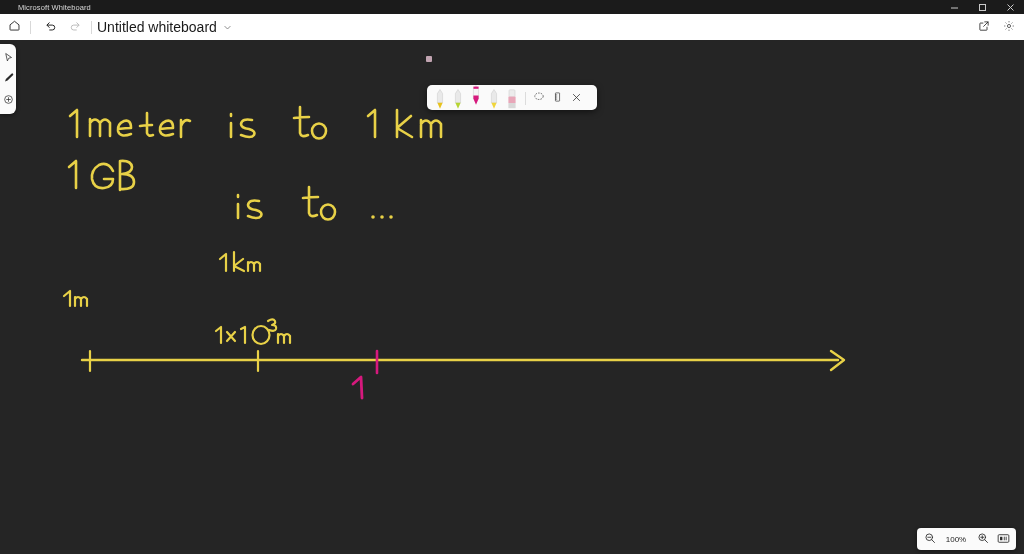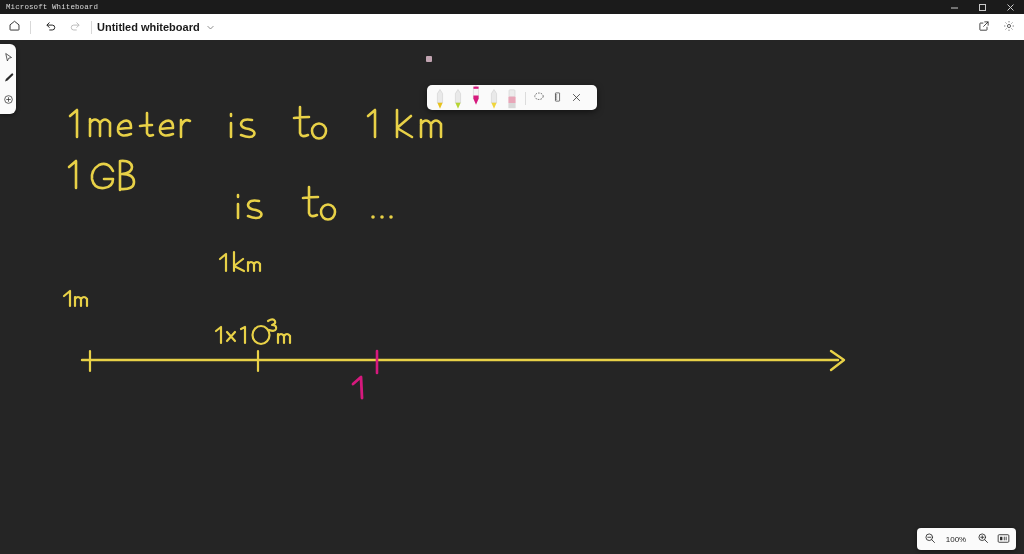--- a/index.html
+++ b/index.html
@@ -10,23 +10,22 @@
     overflow: hidden;
   }
   #app { position: relative; width:1024px; height:554px; background:#252525; }
 
   
   .titlebar {
     position:absolute; left:0; top:0; width:1024px; height:14px;
     background:#1b1b1b; display:flex; align-items:center;
   }
   .titlebar .apptitle {
-    color:#d8d8d8; font-size:7.5px; letter-spacing:.1px; padding-left:6px;
+    color:#d8d8d8; font-size:7.5px; letter-spacing:.1px; padding-left:18px;
     white-space:nowrap;
-    font-family:Liberation Mono, monospace;
   }
   .wincontrols { position:absolute; right:0; top:0; height:14px; display:flex; }
   .wc {
     width:28px; height:14px; display:flex; align-items:center; justify-content:center;
     color:#cfcfcf;
   }
   .wc svg { display:block; }
 
   
   .apptoolbar {
@@ -36,21 +35,21 @@
   .tbbtn {
     width:22px; height:20px; margin-left:3px;
     display:flex; align-items:center; justify-content:center;
     color:#222; border-radius:3px;
   }
   .tbbtn.dim { color:#bbbbbb; }
   .tb-sep {
     width:1px; height:13px; background:#d8d8d8; margin:0 5px;
   }
   .doctitle {
-    font-size:11px; font-weight:bold; color:#1a1a1a; white-space:nowrap;
+    font-size:14px; font-weight:normal; color:#1a1a1a; white-space:nowrap;
   }
   .chev { margin-left:6px; color:#777; display:flex; align-items:center; }
   .tb-right { position:absolute; right:4px; top:0; height:26px; display:flex; align-items:center; }
 
   
   .canvas { position:absolute; left:0; top:40px; width:1024px; height:514px; background:#252525; }
 
   
   .rail {
     position:absolute; left:0px; top:4px; width:16px; height:70px;

